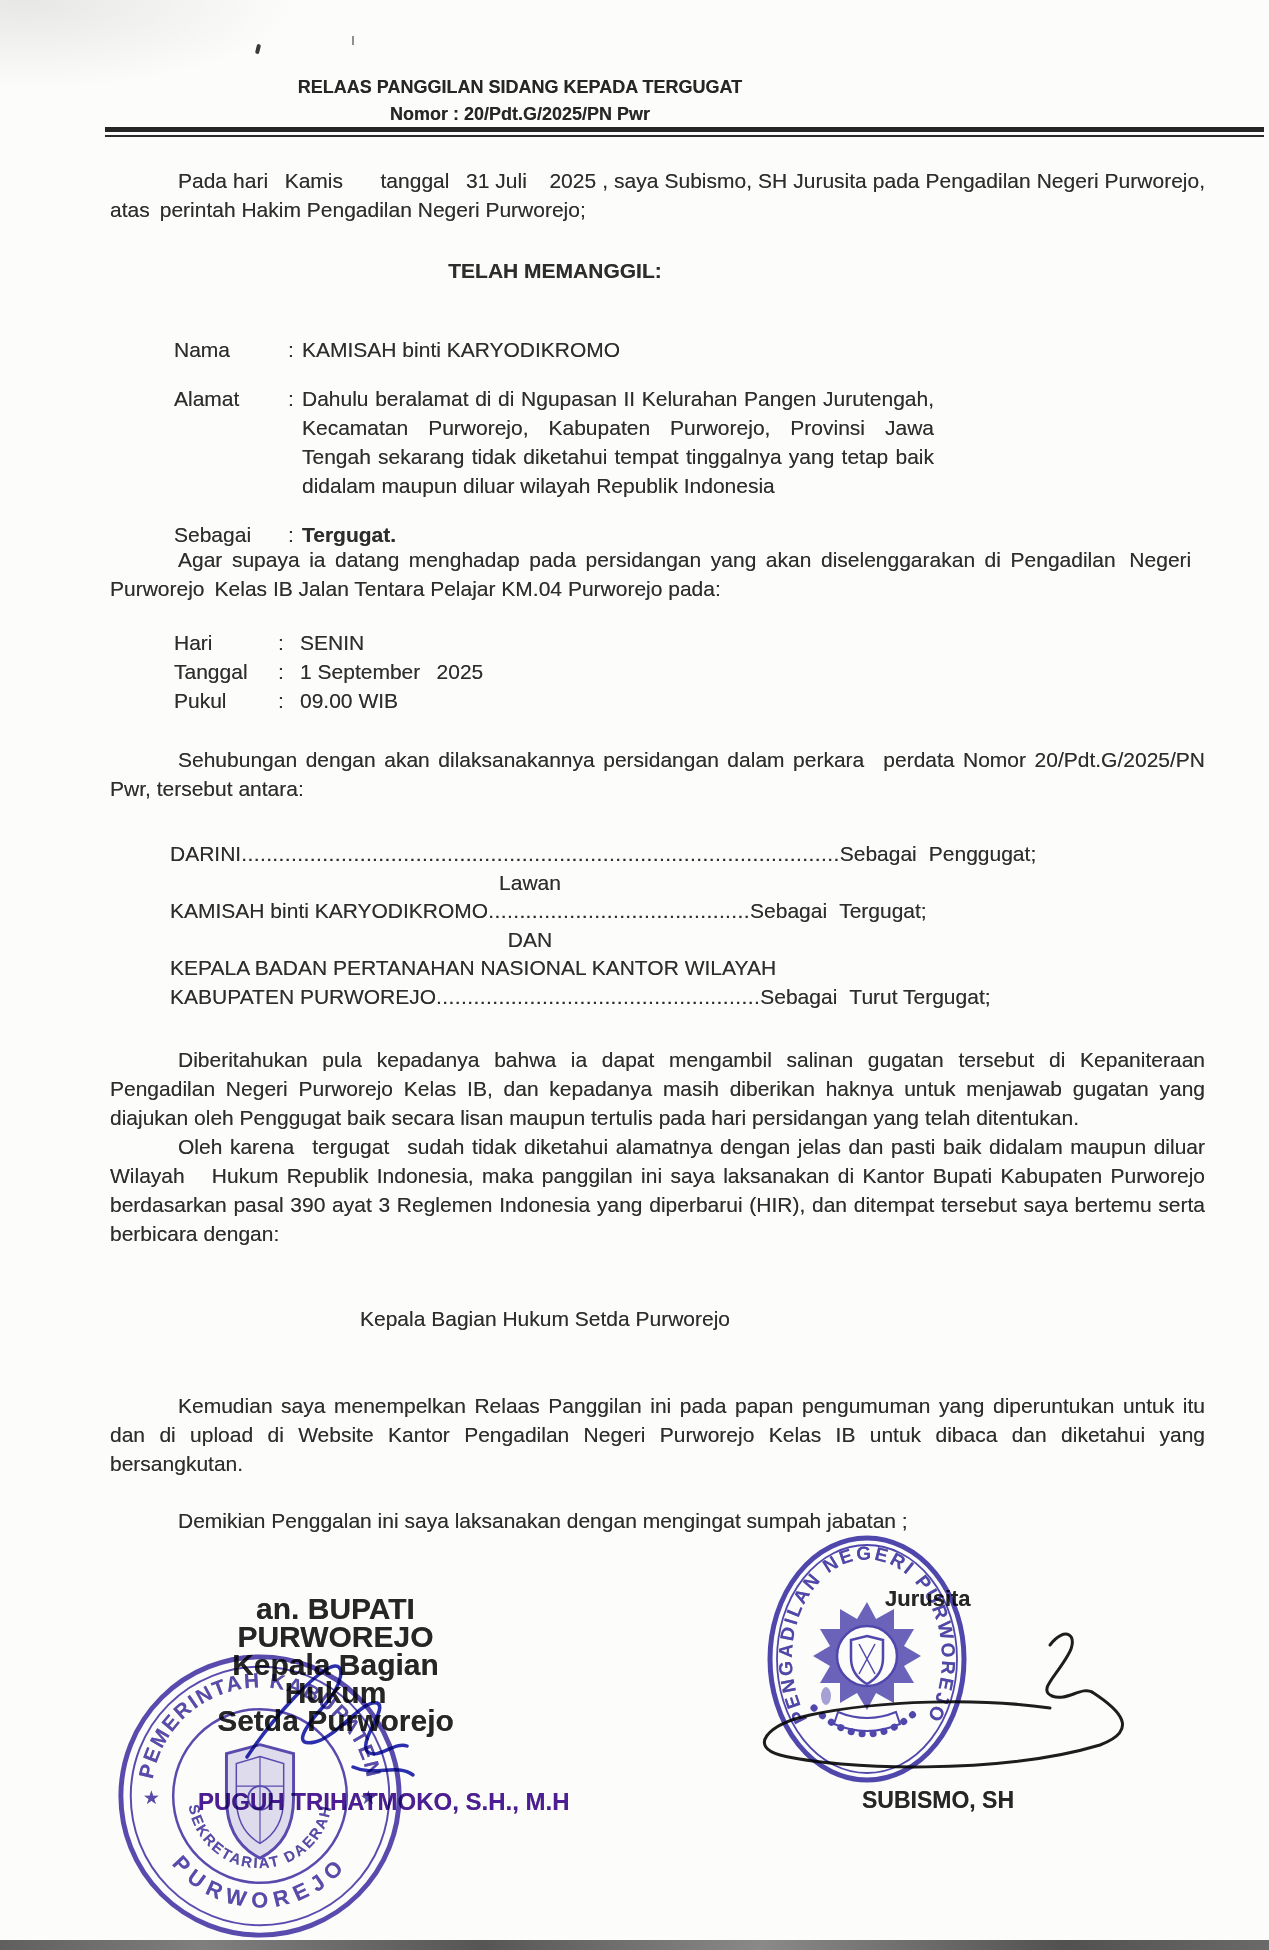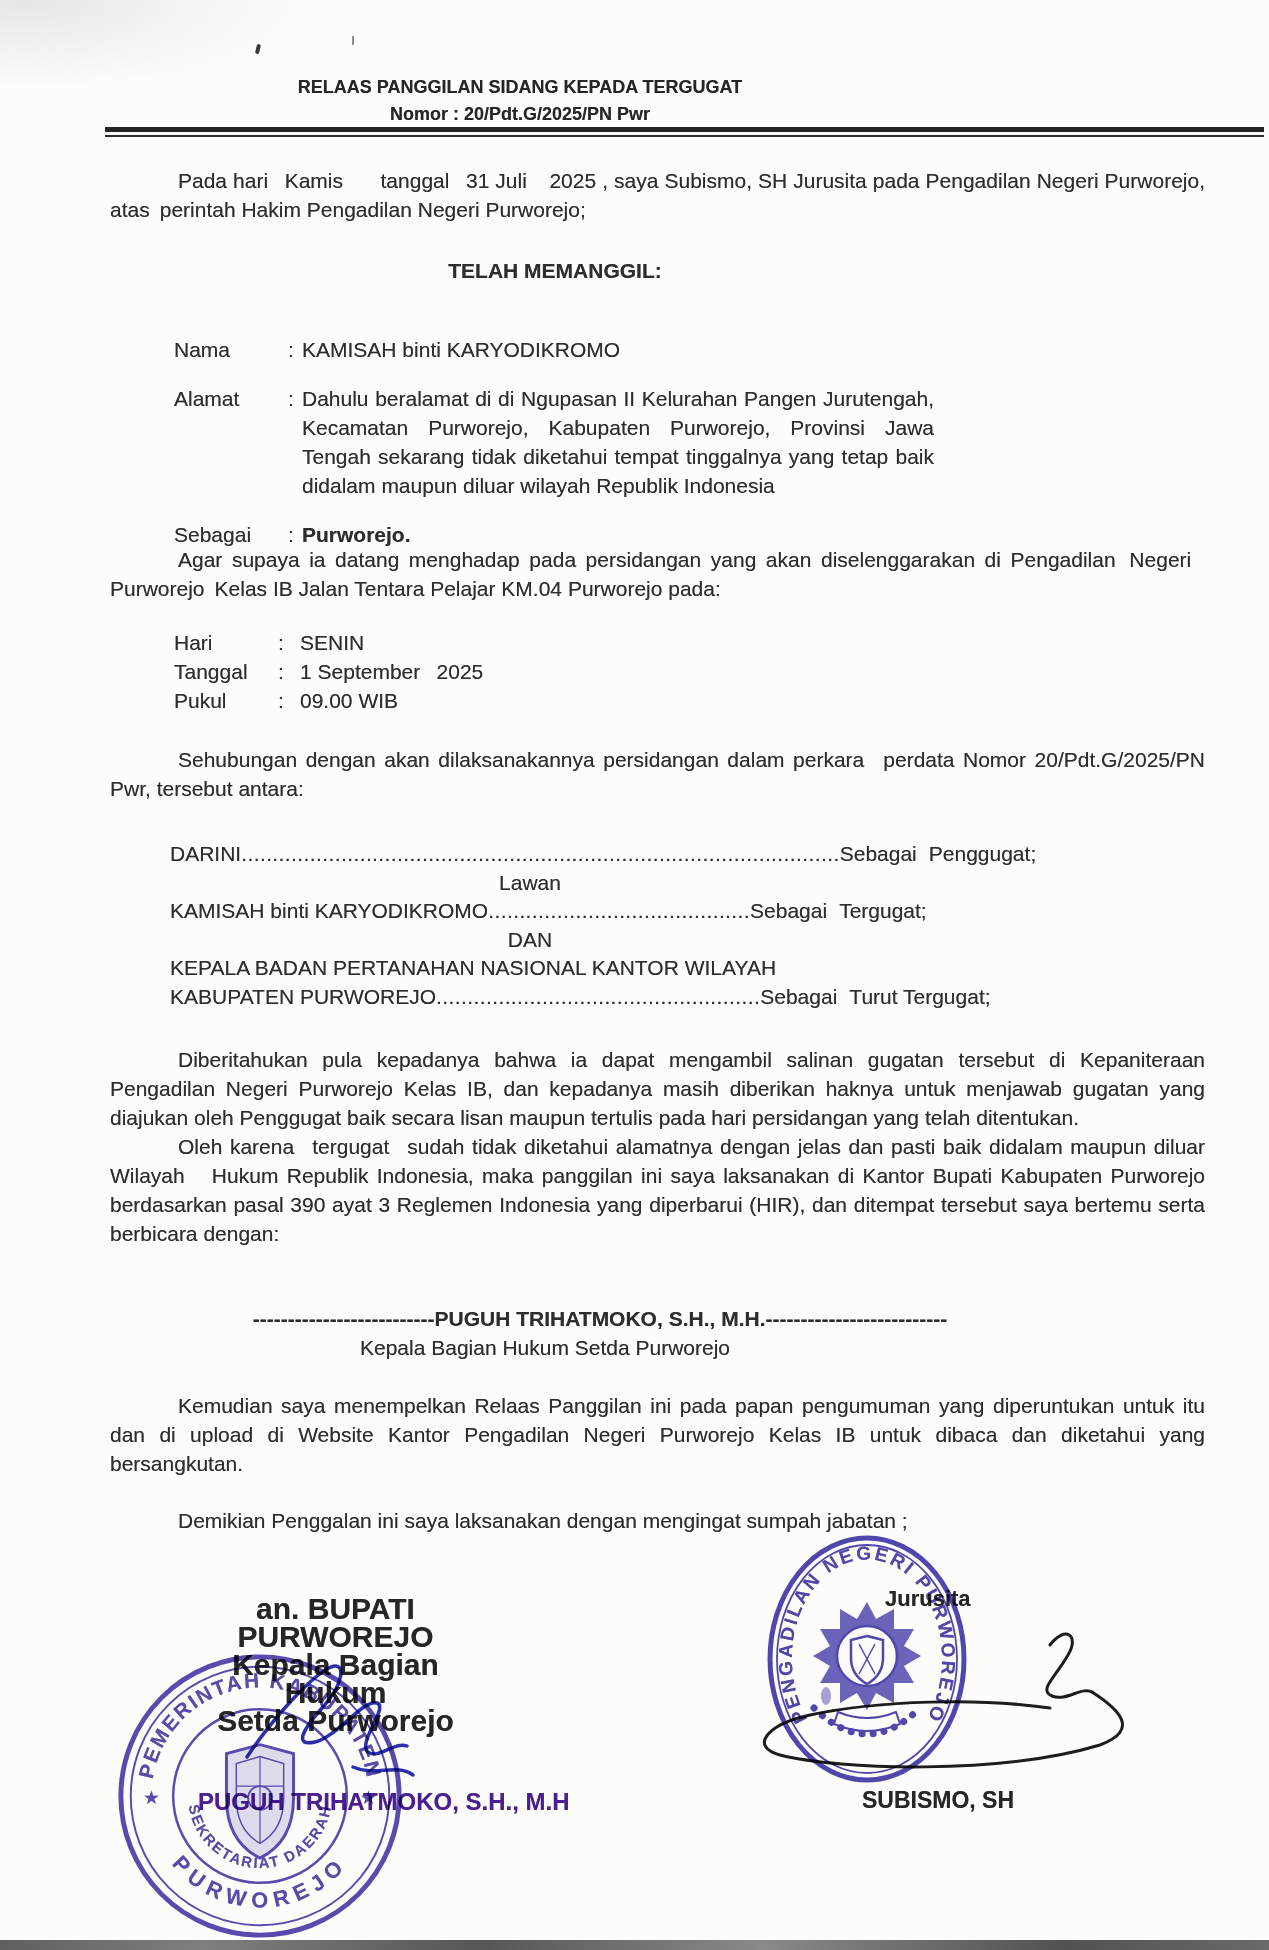--- a/index.html
+++ b/index.html
@@ -96,21 +96,21 @@
       <span class="val">KAMISAH binti KARYODIKROMO</span>
     </div>
     <div class="frow">
       <span>Alamat</span>
       <span>:</span>
       <span class="val">Dahulu beralamat di di Ngupasan II Kelurahan Pangen Jurutengah, Kecamatan Purworejo, Kabupaten Purworejo, Provinsi Jawa Tengah sekarang tidak diketahui tempat tinggalnya yang tetap baik didalam maupun diluar wilayah Republik Indonesia</span>
     </div>
     <div class="frow">
       <span>Sebagai</span>
       <span>:</span>
-      <span class="val b">Purworejo.</span>
+      <span class="val b">Tergugat.</span>
     </div>
   </div>
 
   <div class="abs col justify indent p-hearing">Agar supaya ia datang menghadap pada persidangan yang akan diselenggarakan di Pengadilan  Negeri  Purworejo  Kelas IB Jalan Tentara Pelajar KM.04 Purworejo pada:</div>
 
   <div class="abs schedule">
     <div class="srow">
       <span>Hari</span>
       <span>:</span>
       <span>SENIN</span>
@@ -143,23 +143,20 @@
       <span>KABUPATEN PURWOREJO</span><span class="dots">....................................................</span><span>Sebagai</span><span class="role">Turut Tergugat;</span>
     </div>
   </div>
 
   <div class="abs col p-notice-service">
     <p class="justify indent">Diberitahukan pula kepadanya bahwa ia dapat mengambil salinan gugatan tersebut di Kepaniteraan Pengadilan Negeri Purworejo Kelas IB, dan kepadanya masih diberikan haknya untuk menjawab gugatan yang diajukan oleh Penggugat baik secara lisan maupun tertulis pada hari persidangan yang telah ditentukan.</p>
     <p class="justify indent">Oleh karena  tergugat  sudah tidak diketahui alamatnya dengan jelas dan pasti baik didalam maupun diluar Wilayah   Hukum Republik Indonesia, maka panggilan ini saya laksanakan di Kantor Bupati Kabupaten Purworejo berdasarkan pasal 390 ayat 3 Reglemen Indonesia yang diperbarui (HIR), dan ditempat tersebut saya bertemu serta berbicara dengan:</p>
   </div>
 
   <div class="abs met">
-    <div class="met-line">
-      <span>--------------------------</span><span>PUGUH TRIHATMOKO, S.H., M.H.</span><span>--------------------------</span>
-    </div>
     <div class="met-title">Kepala Bagian Hukum Setda Purworejo</div>
   </div>
 
   <div class="abs col justify indent p-posting">Kemudian saya menempelkan Relaas Panggilan ini pada papan pengumuman yang diperuntukan untuk itu dan di upload di Website Kantor Pengadilan Negeri Purworejo Kelas IB untuk dibaca dan diketahui yang bersangkutan.</div>
   <div class="abs col indent p-closing">Demikian Penggalan ini saya laksanakan dengan mengingat sumpah jabatan ;</div>
 
   <div class="abs sig-left-head">
     <div>an. BUPATI PURWOREJO</div>
     <div>Kepala Bagian Hukum</div>
     <div>Setda Purworejo</div>

